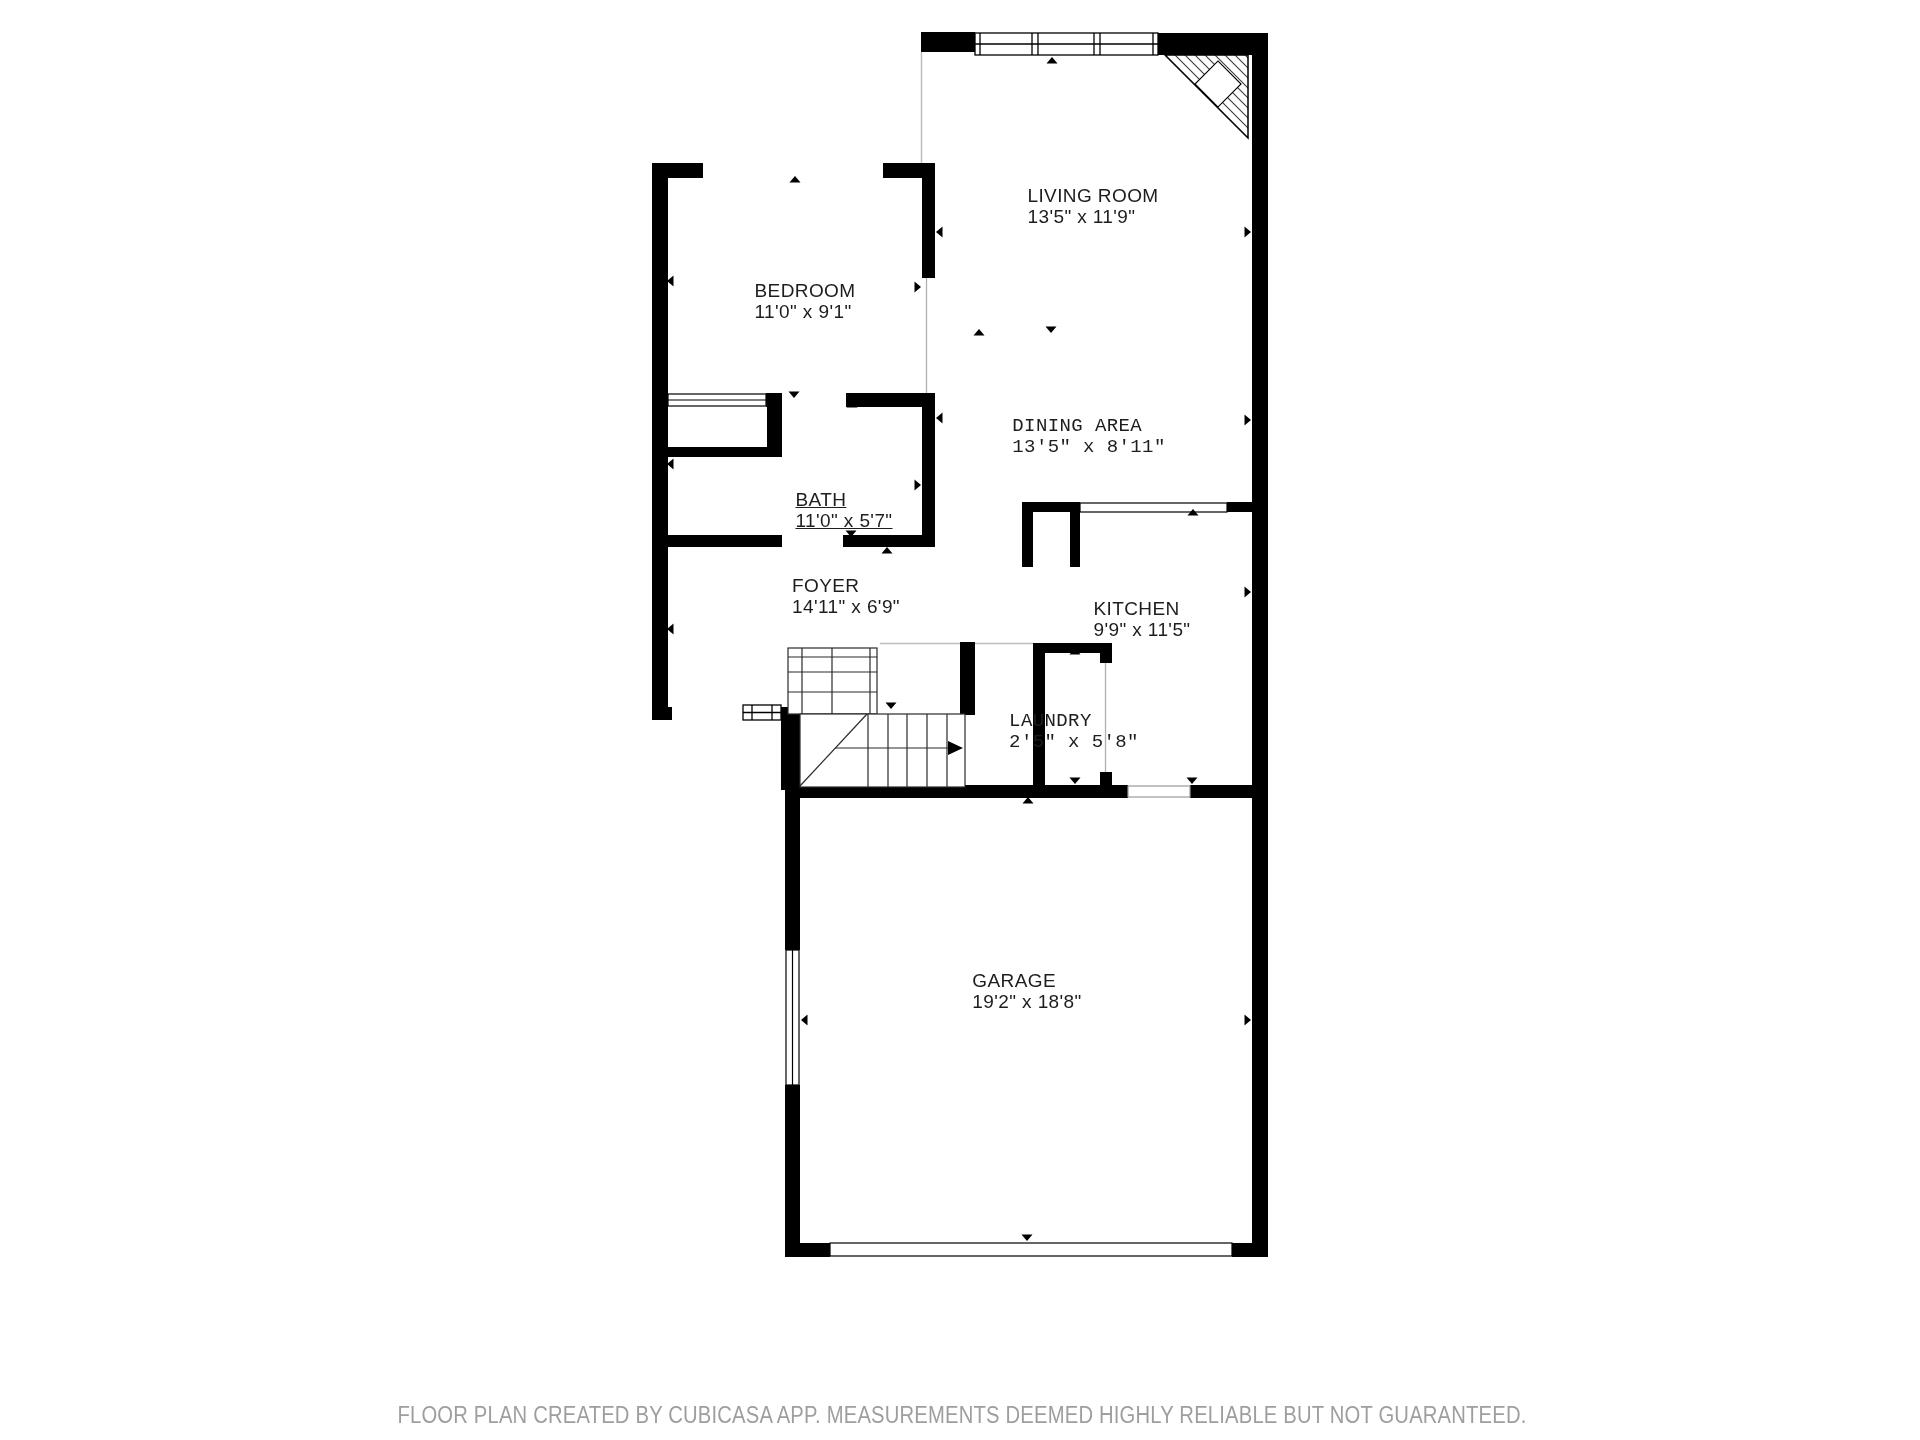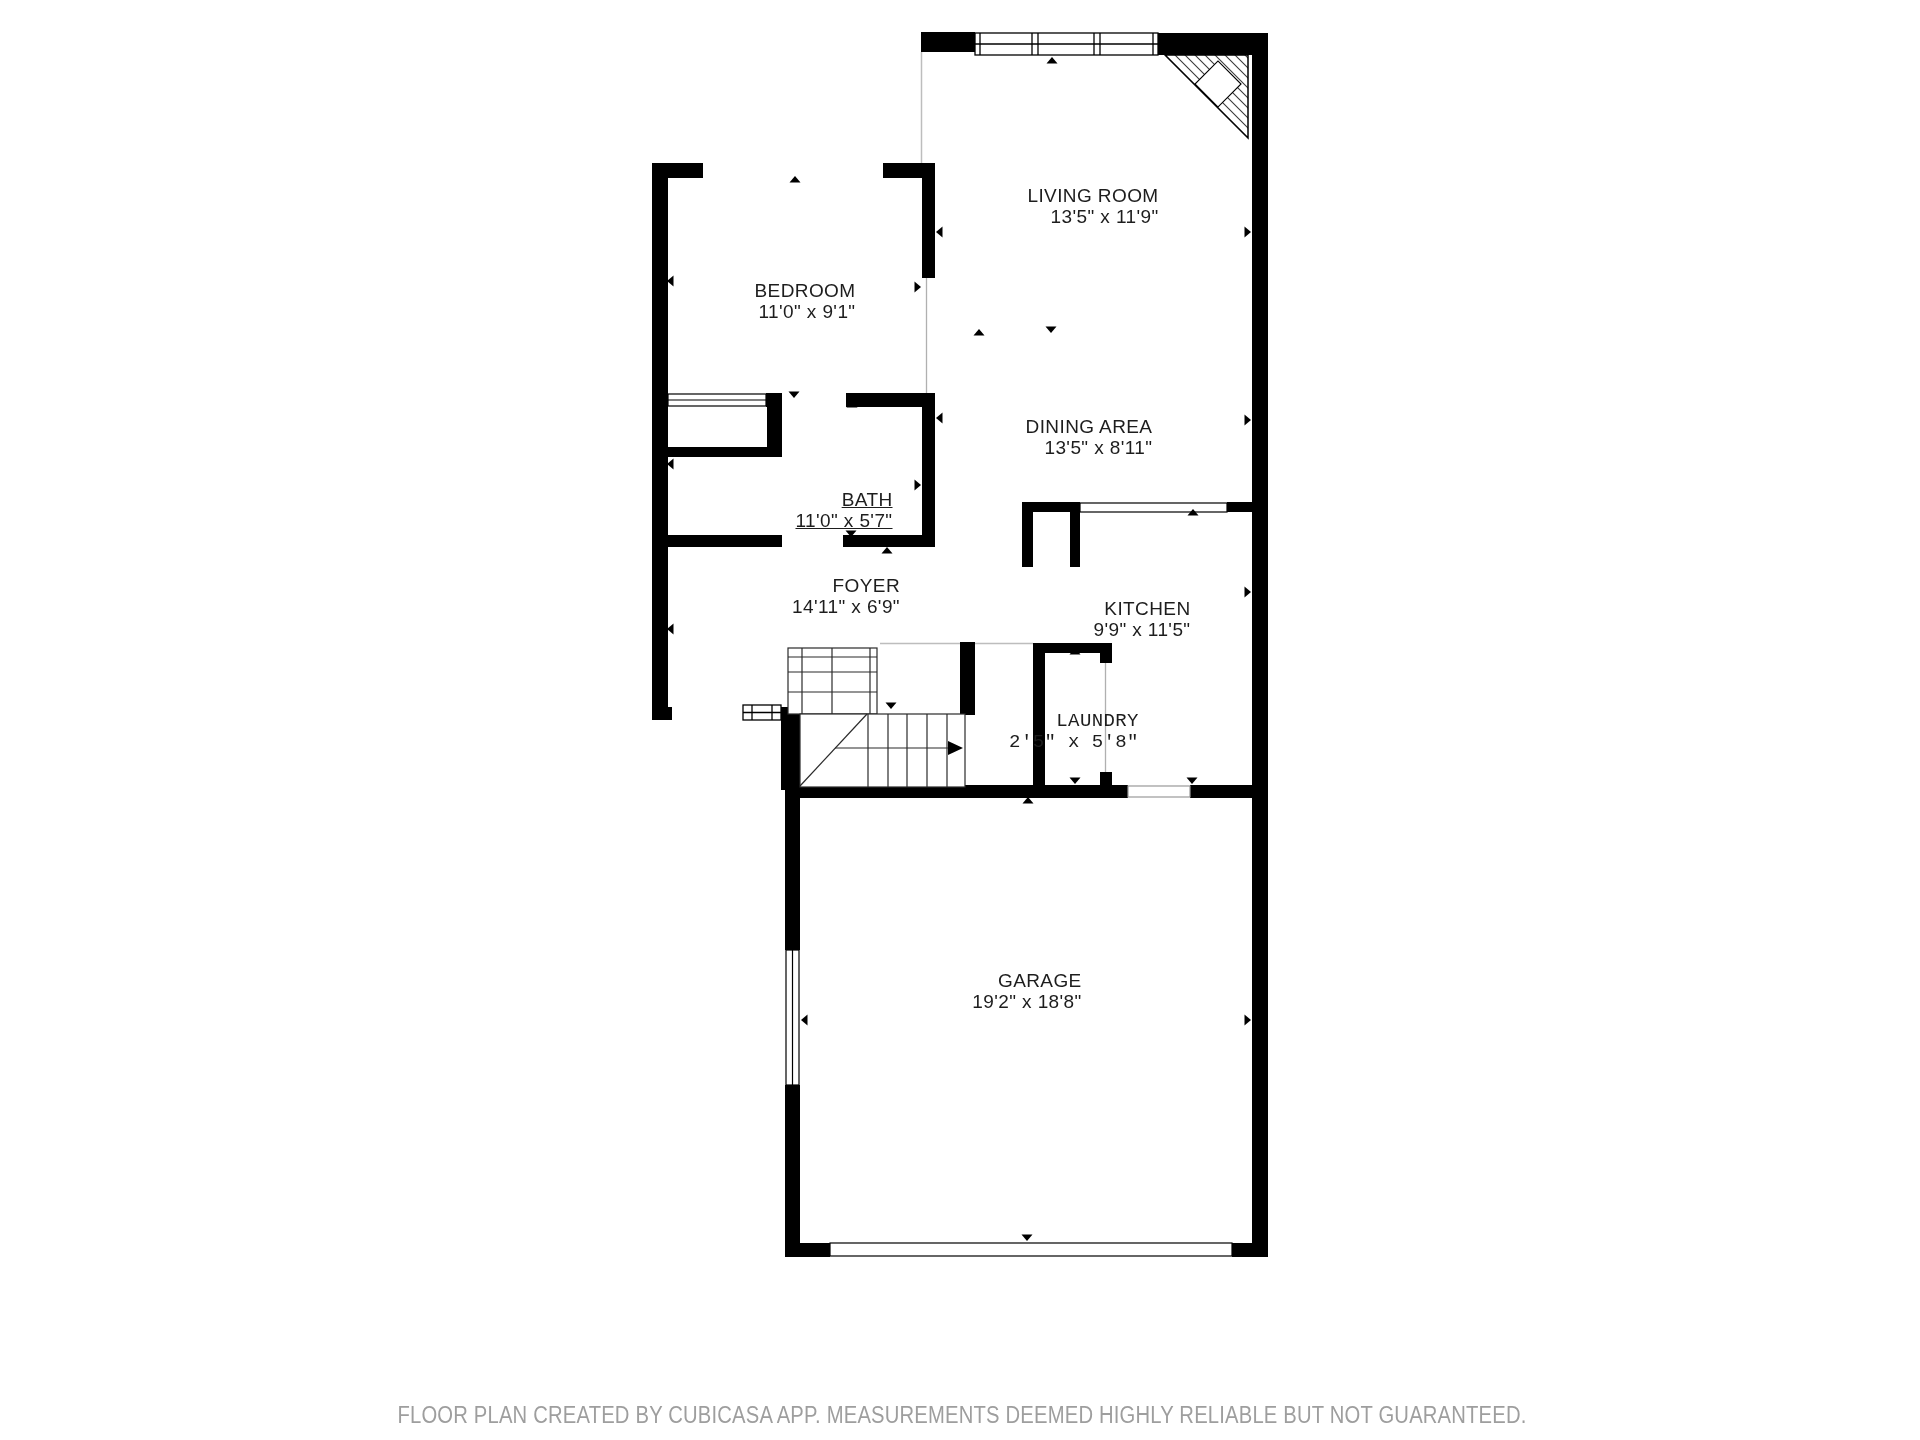--- a/index.html
+++ b/index.html
@@ -7,21 +7,21 @@
     position:relative;
     width:1920px;height:1440px;
     background:#ffffff;
     font-family:"Liberation Sans",sans-serif;
     overflow:hidden;
   }
   svg.plan{position:absolute;left:0;top:0;}
   .room-label{
     position:absolute;
     transform:translate(-50%,-50%);
-    text-align:right;
+    text-align:left;
     white-space:nowrap;
     color:#1d1d1d;
     font-size:19px;
     line-height:21px;
     letter-spacing:0.4px;
   }
   .room-label .dims{display:block;}
   .footer-note{
     position:absolute;
     left:962px;top:1415px;
@@ -202,21 +202,21 @@
   <div class="room-label" style="left:844px;top:510px;text-decoration:underline;">
     <span>BATH</span>
     <span class="dims">11'0" x 5'7"</span>
   </div>
 
   <div class="room-label" style="left:846px;top:596px;">
     <span>FOYER</span>
     <span class="dims">14'11" x 6'9"</span>
   </div>
 
-  <div class="room-label" style="left:1089px;top:437px;">
+  <div class="room-label" style="left:1089px;top:437px;font-family:Liberation Mono, monospace;">
     <span>DINING AREA</span>
     <span class="dims">13'5" x 8'11"</span>
   </div>
 
   <div class="room-label" style="left:1142px;top:619px;">
     <span>KITCHEN</span>
     <span class="dims">9'9" x 11'5"</span>
   </div>
 
   <div class="room-label" style="left:1074px;top:732px;font-family:Liberation Mono, monospace;">

